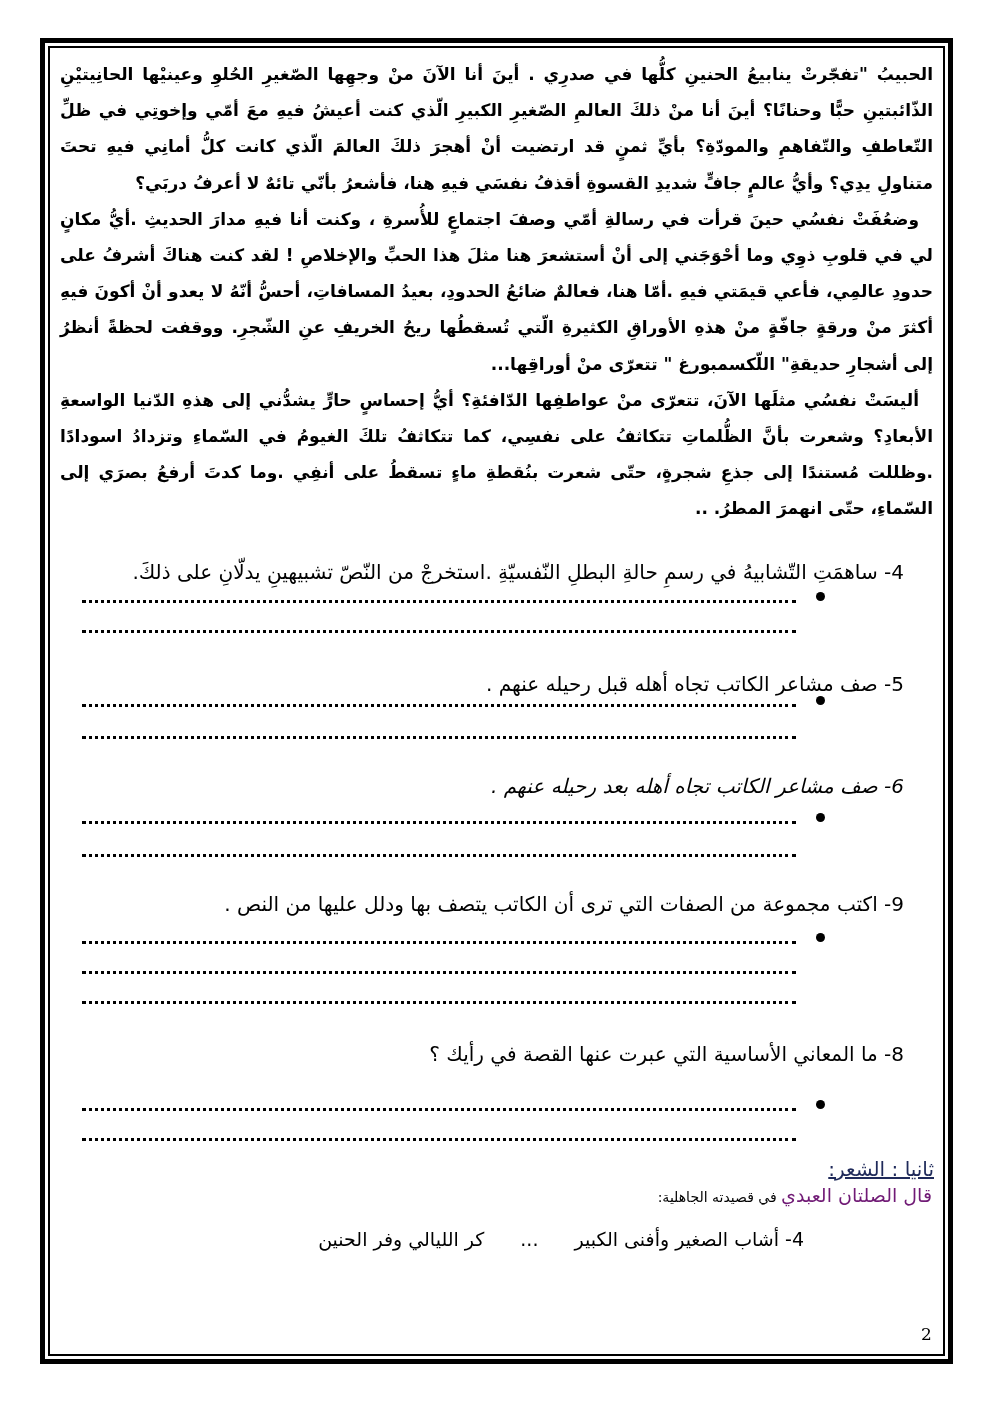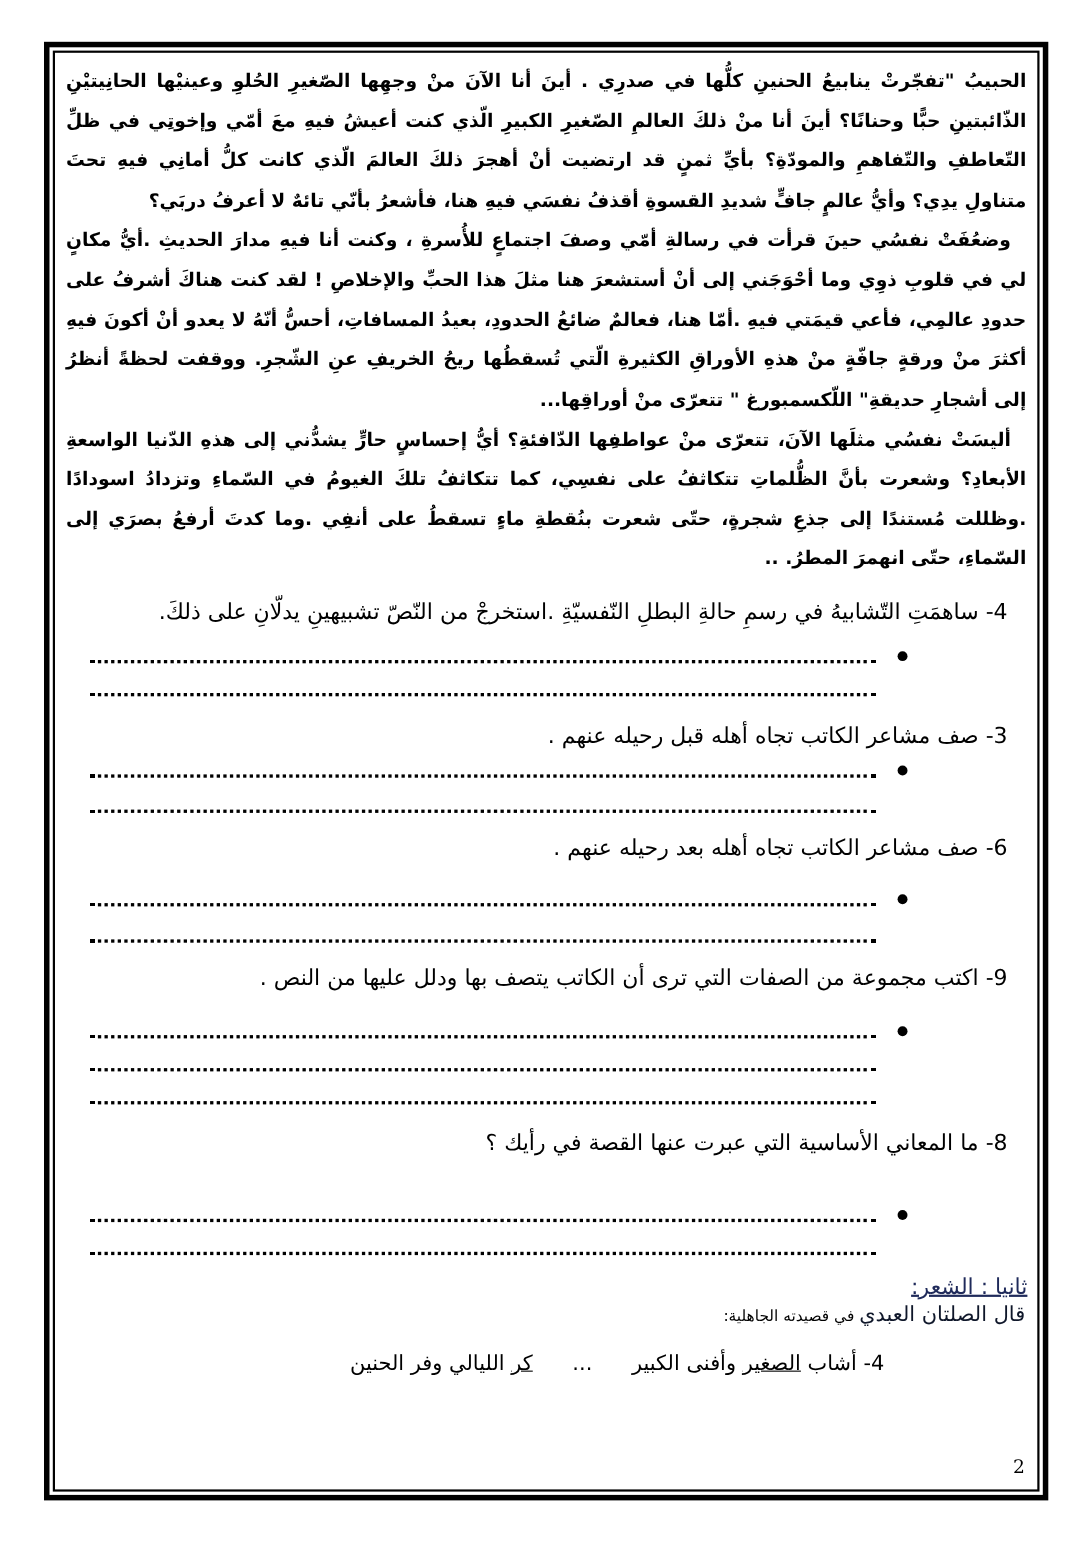--- a/index.html
+++ b/index.html
@@ -6,31 +6,31 @@
     body { width: 992px; height: 1403px; position: relative; overflow: hidden; font-family: "DejaVu Sans", sans-serif; color: #000; }
 
     .border-outer { position: absolute; left: 40px; top: 38px; width: 913px; height: 1326px; border: 5px solid #000; box-sizing: border-box; }
     .border-inner { position: absolute; left: 48px; top: 46px; width: 897px; height: 1310px; border: 2px solid #000; box-sizing: border-box; }
 
     .content { position: absolute; left: 60px; top: 56px; width: 873px; direction: rtl; text-align: justify; }
 
     .passage p { margin: 0; font-weight: bold; font-size: 17px; line-height: 36.2px; text-align: justify; text-align-last: right; }
     .passage p.indent { text-indent: 14px; }
 
-    .question { position: absolute; direction: rtl; right: 76px; font-size: 20px; font-family: "DejaVu Sans", sans-serif; white-space: nowrap; }
+    .question { position: absolute; direction: rtl; right: 88px; font-size: 20px; font-family: "DejaVu Sans", sans-serif; white-space: nowrap; margin-top: 16px; }
     .answer-line { position: absolute; left: 82px; width: 714px; height: 2px; border-bottom: 3px dotted #000; }
     .bullet { position: absolute; left: 816px; width: 9px; height: 9px; border-radius: 50%; background: #000; }
 
     .section-head { position: absolute; right: 58px; top: 1157px; direction: rtl; font-size: 20px; color: #1f2a5a; text-decoration: underline; white-space: nowrap; }
     .poet-line { position: absolute; right: 60px; top: 1184px; direction: rtl; white-space: nowrap; }
-    .poet-name { color: #0f172a; font-size: 19px; }
+    .poet-name { color: #701a75; font-size: 19px; }
     .poet-tail { color: #000; font-size: 14px; }
 
     .verse { position: absolute; top: 1228px; right: 188px; direction: rtl; font-size: 19px; white-space: nowrap; }
-    .verse .u { text-decoration: underline; }
+    .verse .u { }
     .verse .gap { display: inline-block; width: 36px; }
 
     .page-number { position: absolute; left: 921px; top: 1324px; font-family: "DejaVu Serif", serif; font-size: 17px; }
   </style>
 </head>
 <body>
 
 <div class="border-outer"></div>
 <div class="border-inner"></div>
 
@@ -38,26 +38,26 @@
   <p>الحبيبُ "تفجّرتْ ينابيعُ الحنينِ كلُّها في صدرِي . أينَ أنا الآنَ منْ وجهِها الصّغيرِ الحُلوِ وعينيْها الحانِيتيْنِ الذّائبتينِ حبًّا وحنانًا؟ أينَ أنا منْ ذلكَ العالمِ الصّغيرِ الكبيرِ الّذي كنت أعيشُ فيهِ معَ أمّي وإخوتِي في ظلِّ التّعاطفِ والتّفاهمِ والمودّةِ؟ بأيِّ ثمنٍ قد ارتضيت أنْ أهجرَ ذلكَ العالمَ الّذي كانت كلُّ أمانِي فيهِ تحتَ متناولِ يدِي؟ وأيُّ عالمٍ جافٍّ شديدِ القسوةِ أقذفُ نفسَي فيهِ هنا، فأشعرُ بأنّي تائهٌ لا أعرفُ دربَي؟</p>
   <p class="indent">وضعُفَتْ نفسُي حينَ قرأت في رسالةِ أمّي وصفَ اجتماعٍ للأُسرةِ ، وكنت أنا فيهِ مدارَ الحديثِ .أيُّ مكانٍ لي في قلوبِ ذوِي وما أحْوَجَني إلى أنْ أستشعرَ هنا مثلَ هذا الحبِّ والإخلاصِ ! لقد كنت هناكَ أشرفُ على حدودِ عالمِي، فأعي قيمَتي فيهِ .أمّا هنا، فعالمٌ ضائعُ الحدودِ، بعيدُ المسافاتِ، أحسُّ أنّهُ لا يعدو أنْ أكونَ فيهِ أكثرَ منْ ورقةٍ جافّةٍ منْ هذهِ الأوراقِ الكثيرةِ الّتي تُسقطُها ريحُ الخريفِ عنِ الشّجرِ. ووقفت لحظةً أنظرُ إلى أشجارِ حديقةِ" اللّكسمبورغ " تتعرّى منْ أوراقِها...</p>
   <p class="indent">أليسَتْ نفسُي مثلَها الآنَ، تتعرّى منْ عواطفِها الدّافئةِ؟ أيُّ إحساسٍ حارٍّ يشدُّني إلى هذهِ الدّنيا الواسعةِ الأبعادِ؟ وشعرت بأنَّ الظُّلماتِ تتكاثفُ على نفسِي، كما تتكاثفُ تلكَ الغيومُ في السّماءِ وتزدادُ اسودادًا .وظللت مُستندًا إلى جذعِ شجرةٍ، حتّى شعرت بنُقطةِ ماءٍ تسقطُ على أنفِي .وما كدتَ أرفعُ بصرَي إلى السّماءِ، حتّى انهمرَ المطرُ.   ..</p>
 </div>
 
 <div class="question" style="top:544px;">4- ساهمَتِ التّشابيهُ في رسمِ حالةِ البطلِ النّفسيّةِ .استخرجْ من النّصّ تشبيهينِ يدلّانِ على ذلكَ.</div>
 <span class="bullet" style="top:592px;"></span>
 <div class="answer-line" style="top:598px;"></div>
 <div class="answer-line" style="top:628px;"></div>
 
-<div class="question" style="top:656px;">3-  صف مشاعر الكاتب تجاه أهله قبل  رحيله عنهم  .</div>
+<div class="question" style="top:656px;">5-  صف مشاعر الكاتب تجاه أهله قبل  رحيله عنهم  .</div>
 <span class="bullet" style="top:696px;"></span>
 <div class="answer-line" style="top:702px;"></div>
 <div class="answer-line" style="top:734px;"></div>
 
-<div class="question" style="top:758px;">6- صف مشاعر الكاتب تجاه أهله بعد   رحيله عنهم  .</div>
+<div class="question" style="top:758px;font-style:italic;">6- صف مشاعر الكاتب تجاه أهله بعد   رحيله عنهم  .</div>
 <span class="bullet" style="top:813px;"></span>
 <div class="answer-line" style="top:819px;"></div>
 <div class="answer-line" style="top:852px;"></div>
 
 <div class="question" style="top:876px;">9- اكتب مجموعة من الصفات التي ترى أن الكاتب يتصف بها ودلل عليها من النص .</div>
 <span class="bullet" style="top:933px;"></span>
 <div class="answer-line" style="top:939px;"></div>
 <div class="answer-line" style="top:969px;"></div>
 <div class="answer-line" style="top:999px;"></div>
 

